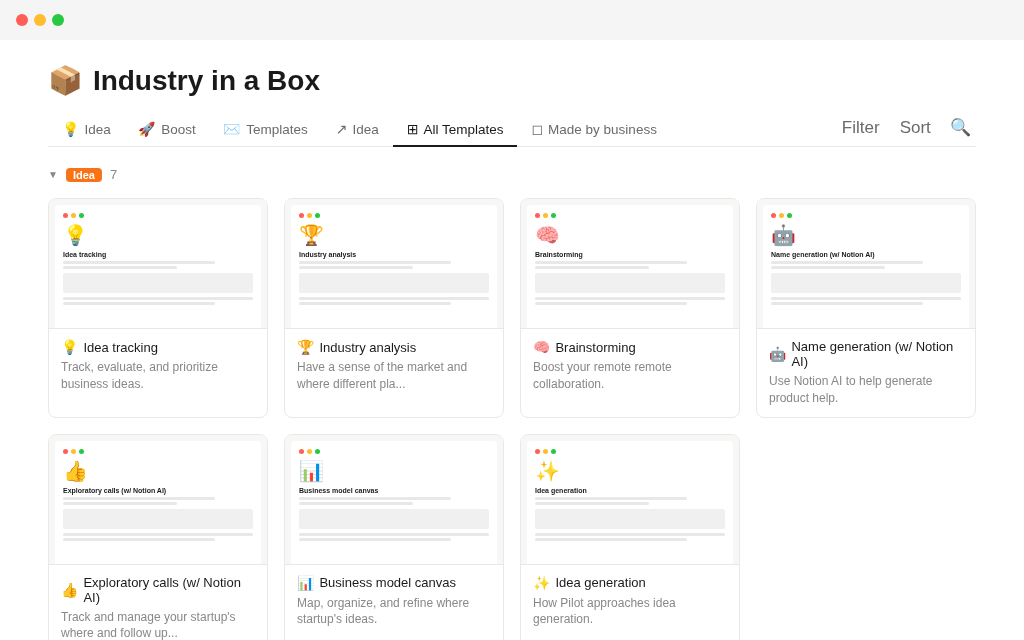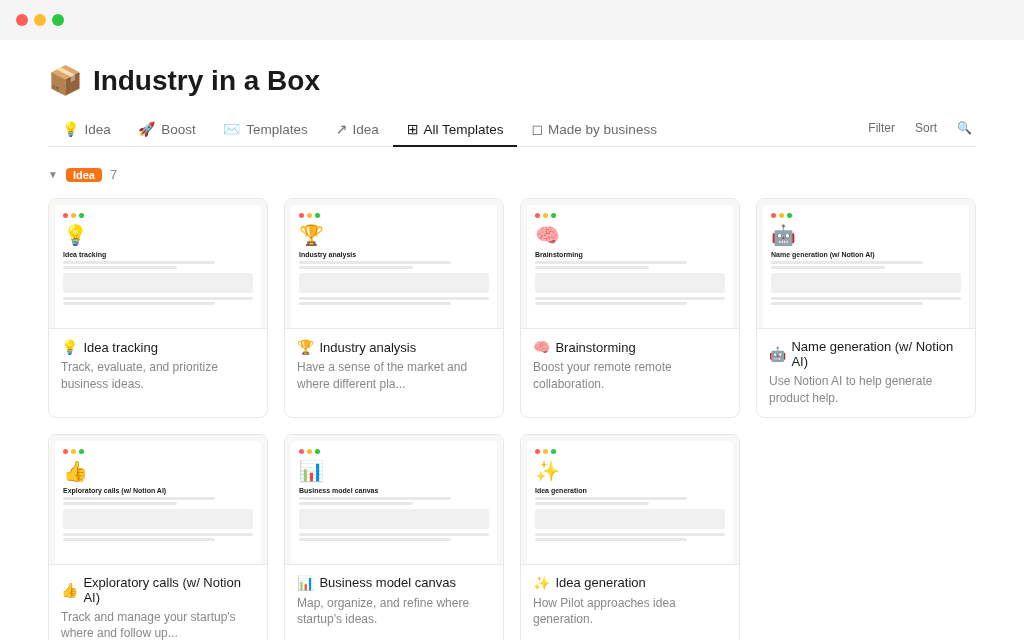--- a/index.html
+++ b/index.html
@@ -78,21 +78,21 @@
 
     
     .nav-actions {
       margin-left: auto;
       display: flex;
       align-items: center;
       gap: 12px;
       padding-bottom: 4px;
     }
     .nav-action-btn {
-      font-size: 12px;
+      font-size: 17px;
       color: #6b6b6b;
       cursor: pointer;
       background: none;
       border: none;
       padding: 4px 4px;
       display: flex;
       align-items: center;
       gap: 4px;
     }
 

